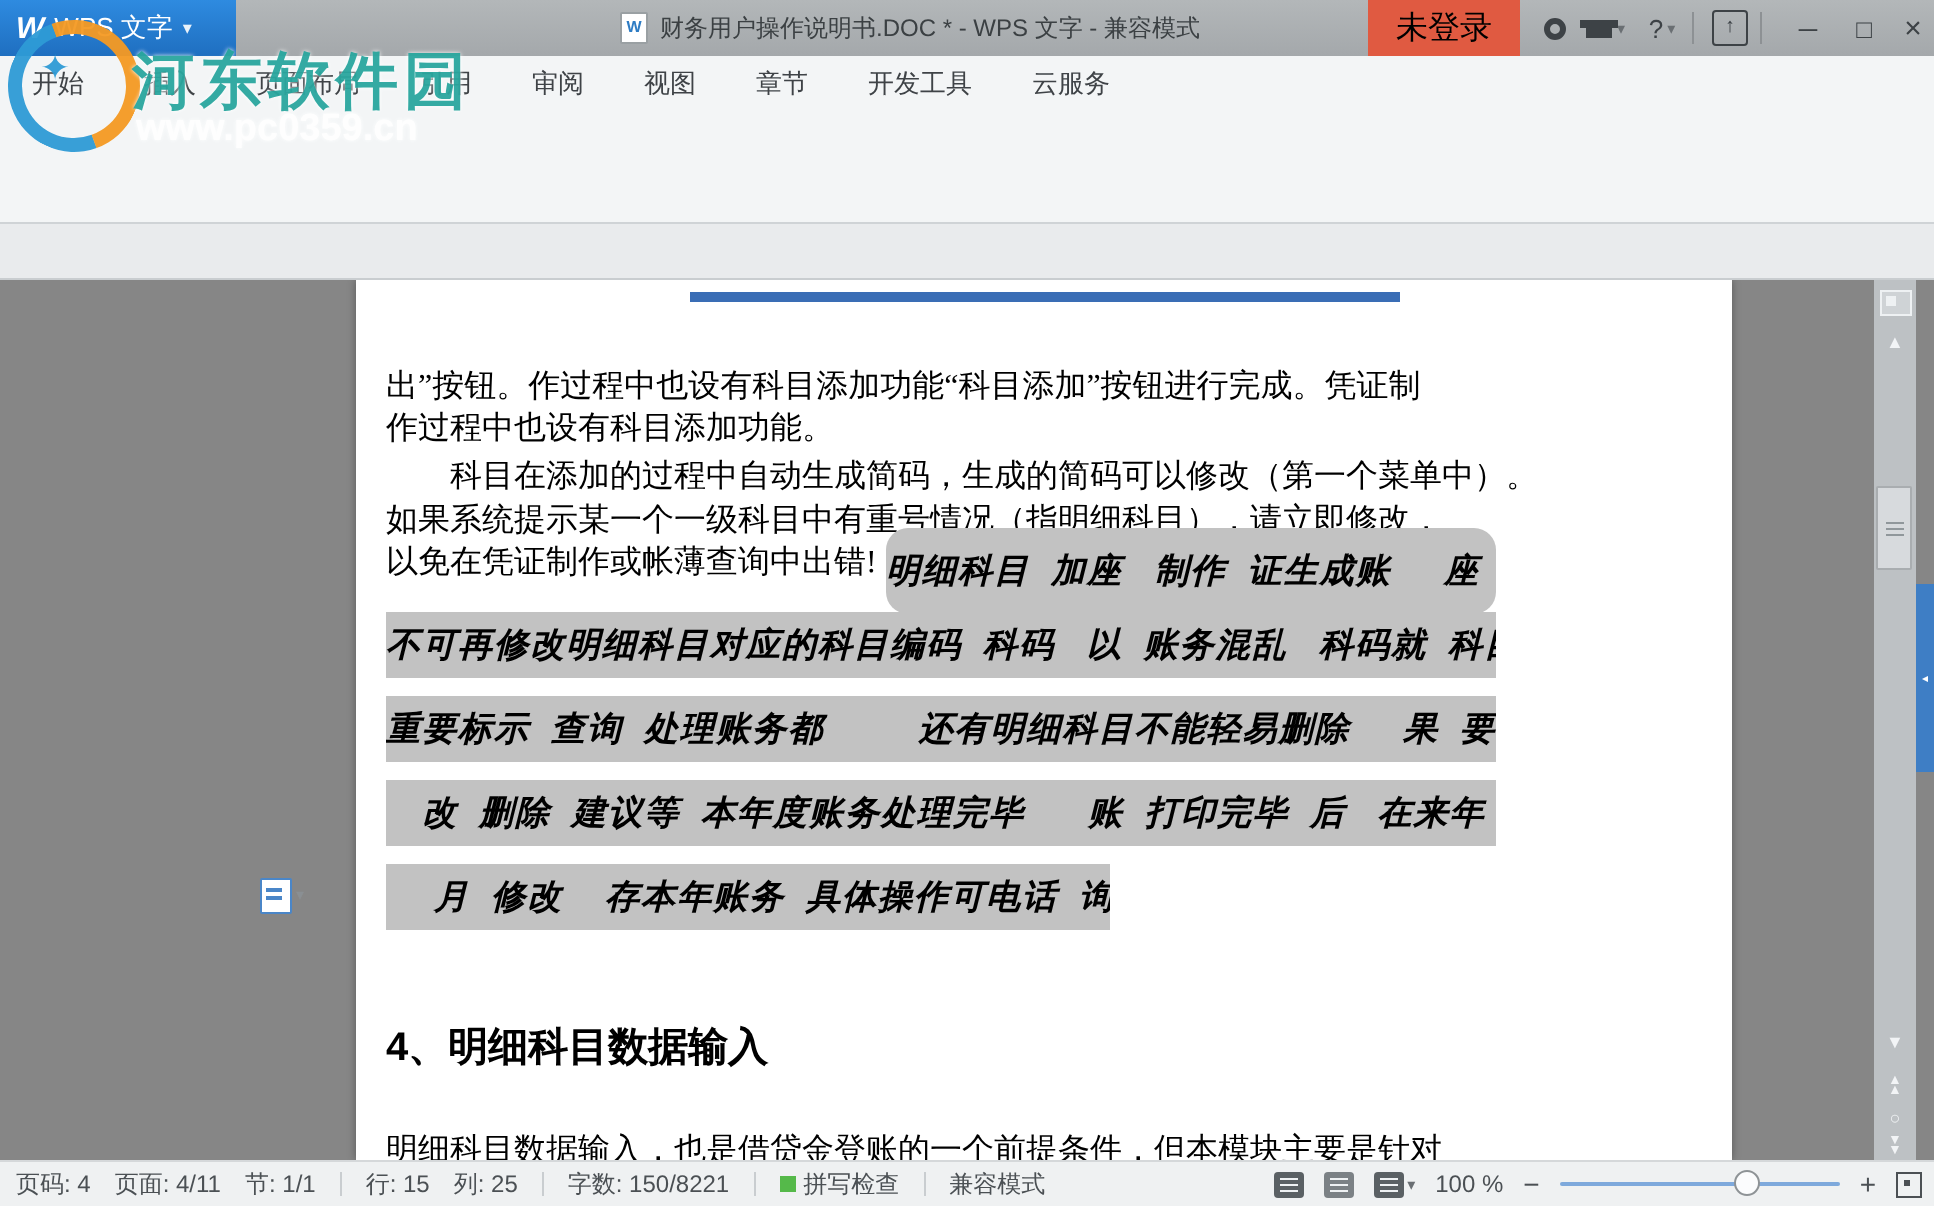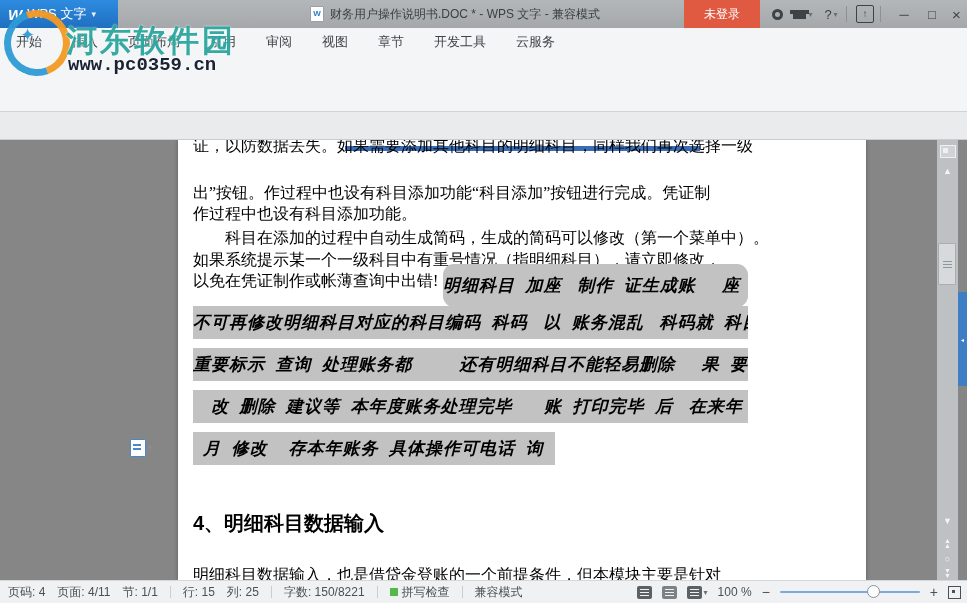--- a/index.html
+++ b/index.html
@@ -10,41 +10,41 @@
   
   #titlebar{left:0;top:0;width:967px;height:28px;background:linear-gradient(#b3b7b9,#a4a8ab);}
   #appbtn{left:0;top:0;width:118px;height:28px;background:linear-gradient(#2e8be0,#1f6fc0);
           color:#fff;font-size:13px;display:flex;align-items:center;gap:5px;padding-left:8px;box-sizing:border-box;}
   #appbtn .wlogo{font-weight:bold;font-style:italic;font-size:15px;}
   #appbtn .caret{font-size:9px;opacity:.9;}
   #titletext{left:240px;top:0;width:430px;height:28px;display:flex;align-items:center;justify-content:center;
              gap:6px;color:#3b4043;font-size:12px;white-space:nowrap;}
   .mini-doc{width:12px;height:14px;background:#fff;border:1px solid #9aa0a3;border-radius:1px;
             color:#2e7cc4;font-size:8px;font-weight:bold;text-align:center;line-height:14px;}
-  #loginbtn{left:684px;top:0;width:76px;height:28px;background:#e05a41;color:#ffffff;font-size:12px;
+  #loginbtn{left:684px;top:0;width:76px;height:28px;background:#e05a41;color:#000000;font-size:16px;
             display:flex;align-items:center;justify-content:center;cursor:pointer;}
   .tbar-ico{top:0;height:28px;display:flex;align-items:center;justify-content:center;color:#3d4246;font-size:13px;}
   .donut{width:11px;height:11px;border:3px solid #3d4246;border-radius:50%;box-sizing:border-box;}
   .shirt{width:13px;height:9px;background:#3d4246;position:relative;}
   .shirt:before{content:"";position:absolute;left:-3px;top:0;width:4px;height:4px;background:#3d4246;}
   .shirt:after{content:"";position:absolute;right:-3px;top:0;width:4px;height:4px;background:#3d4246;}
   .upbox{width:16px;height:16px;border:1px solid #3d4246;border-radius:2px;font-size:10px;line-height:15px;text-align:center;}
   .tsep{top:6px;width:1px;height:16px;background:#8d9194;}
   
   #menubar{left:0;top:28px;width:967px;height:28px;background:#f3f5f6;display:flex;align-items:center;
            padding-left:16px;box-sizing:border-box;gap:30px;font-size:13px;color:#3f4347;}
   .menu-tab{cursor:pointer;white-space:nowrap;}
   
   #watermark{left:0;top:4px;width:540px;height:72px;pointer-events:none;z-index:60;opacity:.95;}
   .wm-ring{position:absolute;left:4px;top:6px;width:52px;height:52px;border-radius:50%;
            border:7px solid #f59a23;border-left-color:#2e9bd6;border-bottom-color:#2e9bd6;transform:rotate(25deg);}
   .wm-star{position:absolute;left:20px;top:20px;color:#2e9bd6;font-size:18px;}
   .wm-name{position:absolute;left:66px;top:16px;font-size:31px;font-weight:bold;color:#2aa79f;
            letter-spacing:3px;text-shadow:0 0 2px #fff;}
-  .wm-url{position:absolute;left:68px;top:50px;font-size:19px;font-weight:bold;color:#0f172a;text-shadow:0 0 2px #fff;font-family:Liberation Mono, monospace;}
+  .wm-url{position:absolute;left:68px;top:50px;font-size:19px;font-weight:bold;color:#ffffff;text-shadow:0 0 2px #fff;}
   
   #ribbon{left:0;top:56px;width:967px;height:56px;background:#f3f5f6;border-bottom:1px solid #cfd3d6;box-sizing:border-box;}
   .rsep{top:60px;width:1px;height:46px;background:#d8dbde;}
   .rbtn{display:flex;align-items:center;gap:3px;color:#4a4e52;font-size:12px;white-space:nowrap;}
   .caret-s{font-size:8px;color:#6a6f73;}
   
   .clipb{width:20px;height:24px;background:#5a6c80;border-radius:3px;position:relative;}
   .clipb:before{content:"";position:absolute;left:3px;top:4px;width:12px;height:17px;background:#dce6f0;}
   .clipb:after{content:"";position:absolute;left:6px;top:-2px;width:8px;height:4px;background:#8b99a8;border-radius:2px;}
   .scissors{color:#4a4e52;font-size:14px;}
@@ -370,41 +370,40 @@
   <div class="abs" style="left:854px;top:118px;width:1px;height:14px;background:#c9cdd0;"></div>
   <div class="abs qa" style="left:862px;width:16px;">
       <span class="mag"></span>
     </div>
   <div class="abs qa find-hint" style="left:880px;">点此查找命令</div>
 </div>
 
 <div class="abs" id="docarea">
   <div id="page">
     <div class="bluesliver"></div>
-    <div class="bodyline" style="top:-4px;">证，以防数据丢失。如果需要添加其他科目的明细科目，同样我们再次选择一级</div>
     <div class="bodyline" style="top:43px;">出”按钮。作过程中也设有科目添加功能“科目添加”按钮进行完成。凭证制</div>
     <div class="bodyline" style="top:64px;">作过程中也设有科目添加功能。</div>
     <div class="bodyline" style="top:88px;">　　科目在添加的过程中自动生成简码，生成的简码可以修改（第一个菜单中）。</div>
     <div class="bodyline" style="top:110px;">如果系统提示某一个一级科目中有重号情况（指明细科目），请立即修改，</div>
     <div class="bodyline" style="top:131px;">以免在凭证制作或帐薄查询中出错!</div>
 
     <div class="hlblock" style="left:265px;top:124px;width:305px;height:43px;border-radius:11px;">
       <span class="hltext">明细科目  加座   制作  证生成账     座</span>
     </div>
     <div class="hlblock" style="left:15px;top:166px;width:555px;height:33px;">
       <span class="hltext">不可再修改明细科目对应的科目编码  科码   以  账务混乱   科码就  科目的</span>
     </div>
     <div class="hlblock" style="left:15px;top:208px;width:555px;height:33px;">
       <span class="hltext">重要标示  查询  处理账务都         还有明细科目不能轻易删除     果  要</span>
     </div>
     <div class="hlblock" style="left:15px;top:250px;width:555px;height:33px;">
       <span class="hltext" style="padding-left:18px;">改  删除  建议等  本年度账务处理完毕      账  打印完毕  后   在来年</span>
     </div>
     <div class="hlblock" style="left:15px;top:292px;width:362px;height:33px;">
-      <span class="hltext" style="padding-left:10px;">月  修改    存本年账务  具体操作可电话  询</span>
+      <span class="hltext" style="padding-left:24px;">月  修改    存本年账务  具体操作可电话  询</span>
     </div>
 
     <div class="heading" style="top:370px;">4、明细科目数据输入</div>
     <div class="bodyline" style="top:425px;">明细科目数据输入，也是借贷金登账的一个前提条件，但本模块主要是针对</div>
   </div>
   <div class="margin-ico"></div>
   <div class="margin-caret">▾</div>
 </div>
 
 <div class="abs" id="vscroll">

